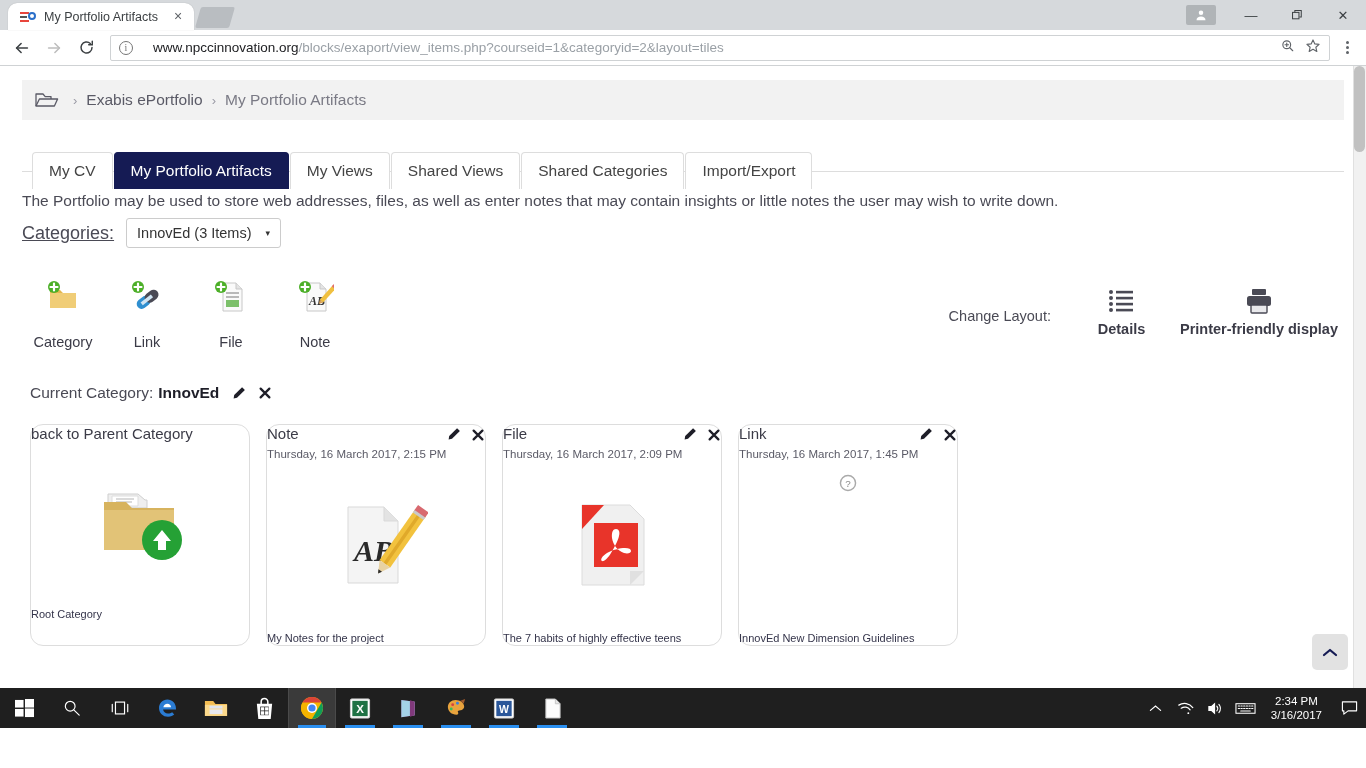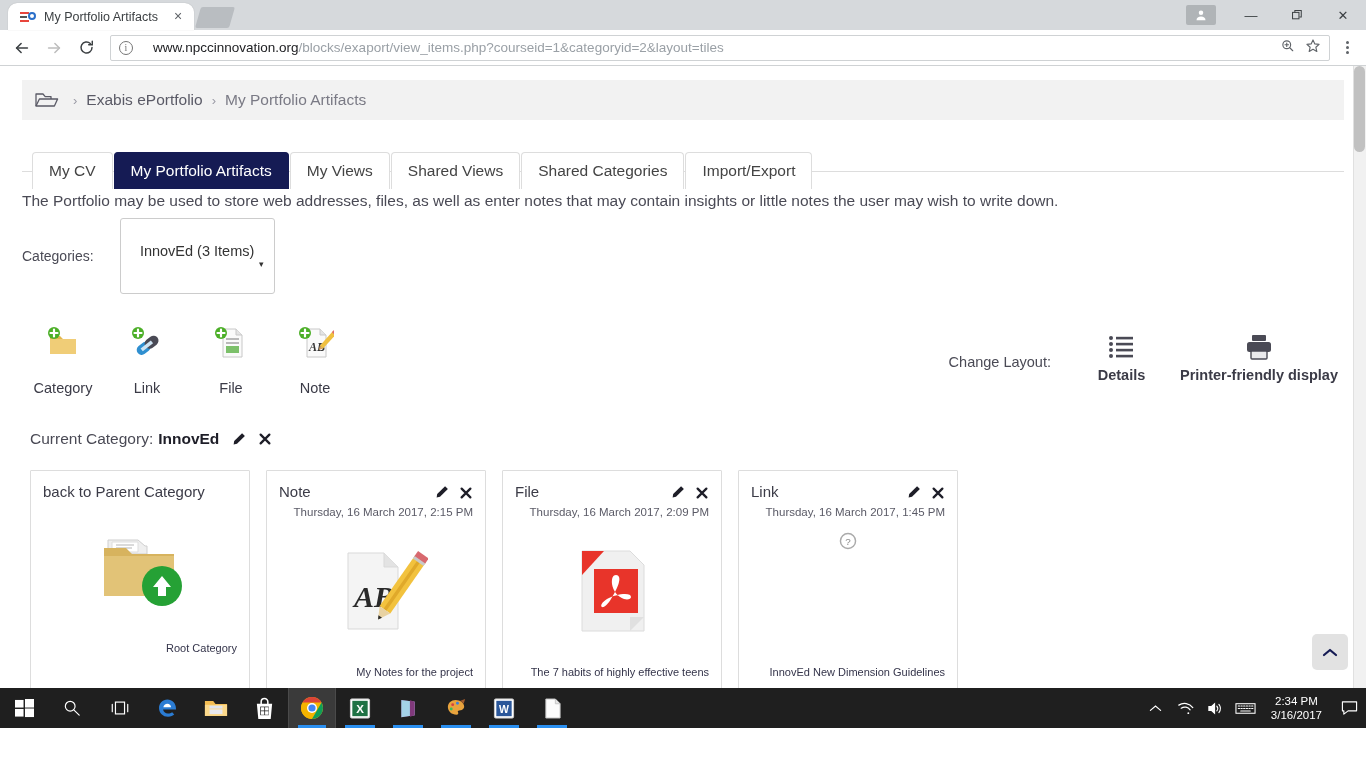--- a/index.html
+++ b/index.html
@@ -107,25 +107,25 @@
     font-size: 15.5px; color: #444; background: #fff;
     border: 1px solid #ddd; border-bottom: none;
     border-radius: 4px 4px 0 0; padding: 9px 16px 9px 16px;
     margin-right: 1px; position: relative; top: 18px; white-space: nowrap;
   }
   .ptab.active { background: #151b54; color: #fff; border-color: #151b54; }
 
   .desc { margin: 20px 22px 0 22px; font-size: 15.5px; color: #4a4a55; }
 
   .catrow { margin: 8px 22px 0 22px; display: flex; align-items: center; }
-  .catlabel { font-size: 14px; color: #4a4a55; margin-right: 26px; }
+  .catlabel { font-size: 18px; color: #4a4a55; margin-right: 12px; text-decoration: underline; }
   .select {
     border: 1px solid #ccc; border-radius: 3px; background: #fff;
-    padding: 24px 10px; font-size: 14.5px; color: #333;
-    display: flex; align-items: center; min-width: 155px; flex-direction: column;
+    padding: 6px 10px; font-size: 14.5px; color: #333;
+    display: flex; align-items: center; min-width: 155px;
   }
   .select .caret { margin-left: auto; padding-left: 14px; font-size: 9px; color: #333; }
 
   .actionbar {
     margin: 28px 22px 0 22px; display: flex; align-items: flex-start;
     justify-content: space-between;
   }
   .addtools { display: flex; gap: 22px; padding-left: 10px; }
   .addtool { width: 62px; text-align: center; }
   .addtool .glyph { height: 42px; display: flex; align-items: center; justify-content: center; position: relative; }
@@ -138,23 +138,23 @@
   .layoutitem .glyph { height: 34px; display: flex; align-items: center; justify-content: center; }
   .layoutitem .lbl { font-size: 14.5px; color: #3b3b47; margin-top: 3px; }
 
   .curcat { margin: 34px 22px 0 22px; display: flex; align-items: center; padding-left: 8px; }
   .curcat .t1 { font-size: 15.5px; color: #4a4a55; }
   .curcat .t2 { font-size: 15.5px; color: #1e1e28; font-weight: bold; margin-left: 5px; }
   .curcat .ic { margin-left: 12px; display: flex; align-items: center; }
 
   .tiles { margin: 22px 22px 0 22px; display: flex; gap: 16px; padding-left: 8px; }
   .tile {
-    width: 220px; height: 222px; border: 1px solid #ddd; border-radius: 1px;
-    background: #fff; position: relative; padding: 12px;
-    display: flex; flex-direction: column; text-align: right;
+    width: 220px; height: 222px; border: 1px solid #ddd; border-radius: 13px;
+    background: #fff; position: relative; 
+    display: flex; flex-direction: column;
   }
   .tile-head { display: flex; align-items: flex-start; }
   .tile-type { font-size: 15px; color: #3b3b47; }
   .tile-acts { margin-left: auto; display: flex; gap: 10px; align-items: center; padding-top: 2px; }
   .tile-date { font-size: 11.5px; color: #5a5a66; margin-top: 2px; }
   .tile-img { flex: 1; display: flex; align-items: center; justify-content: center; }
   .tile-img.top { align-items: flex-start; padding-top: 14px; }
   .tile-caption { font-size: 11px; color: #34344a; line-height: 1.28; }
   .tile.parent .tile-caption { padding-bottom: 24px; }
 

